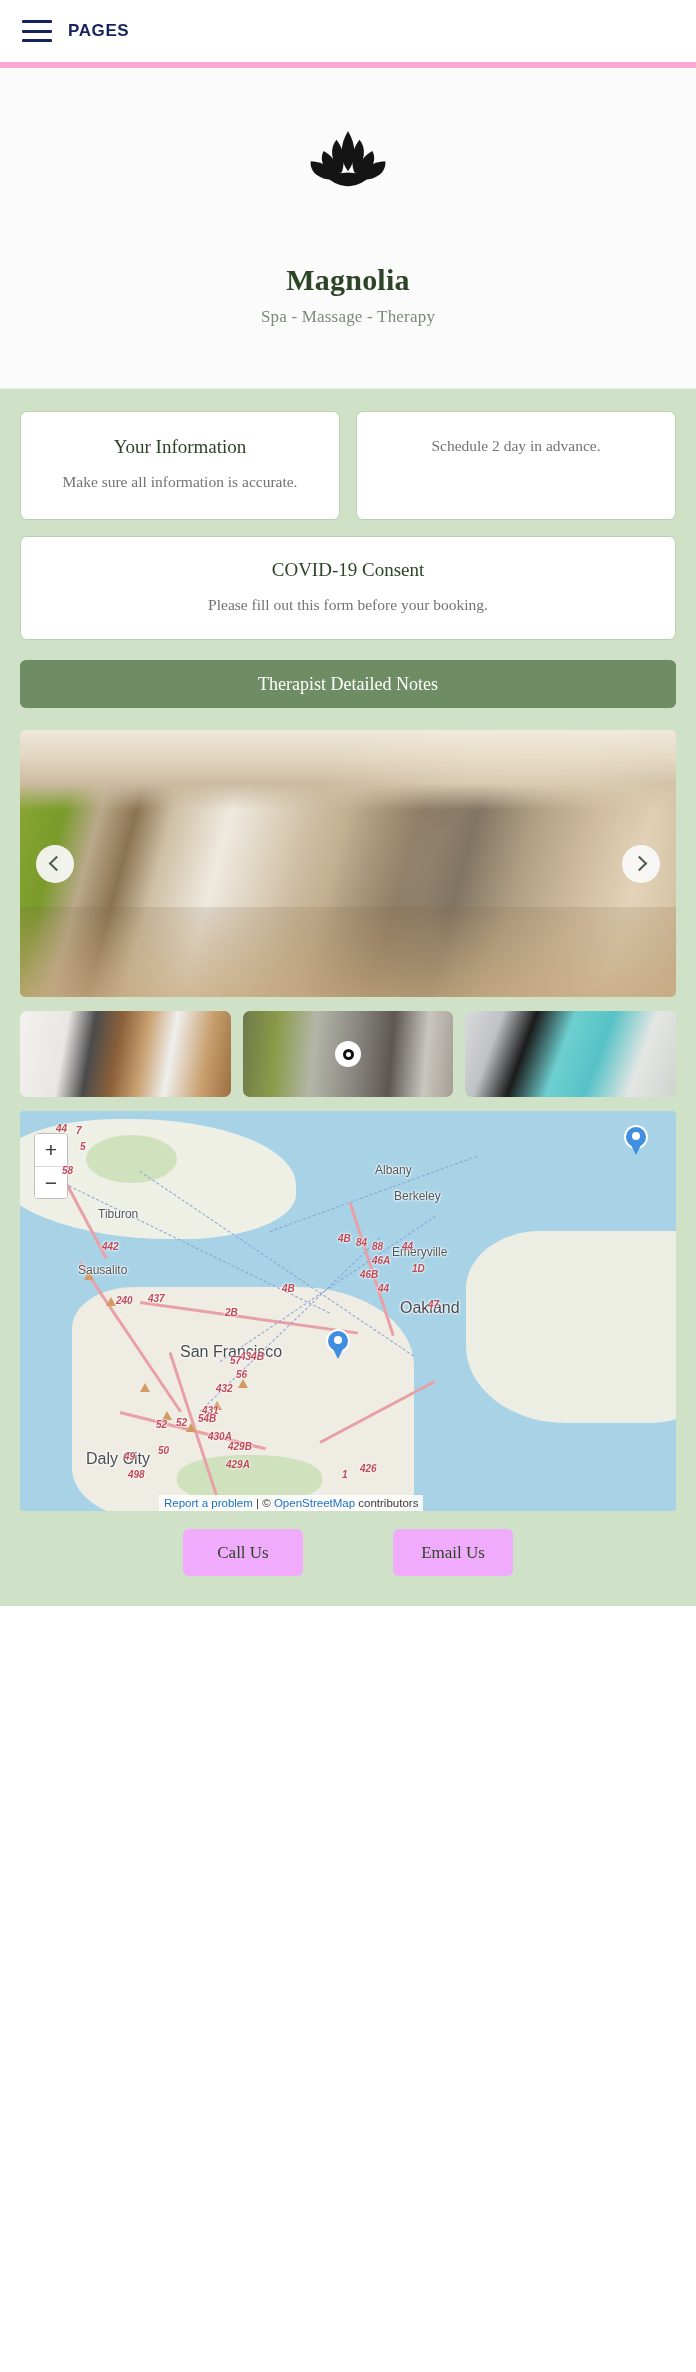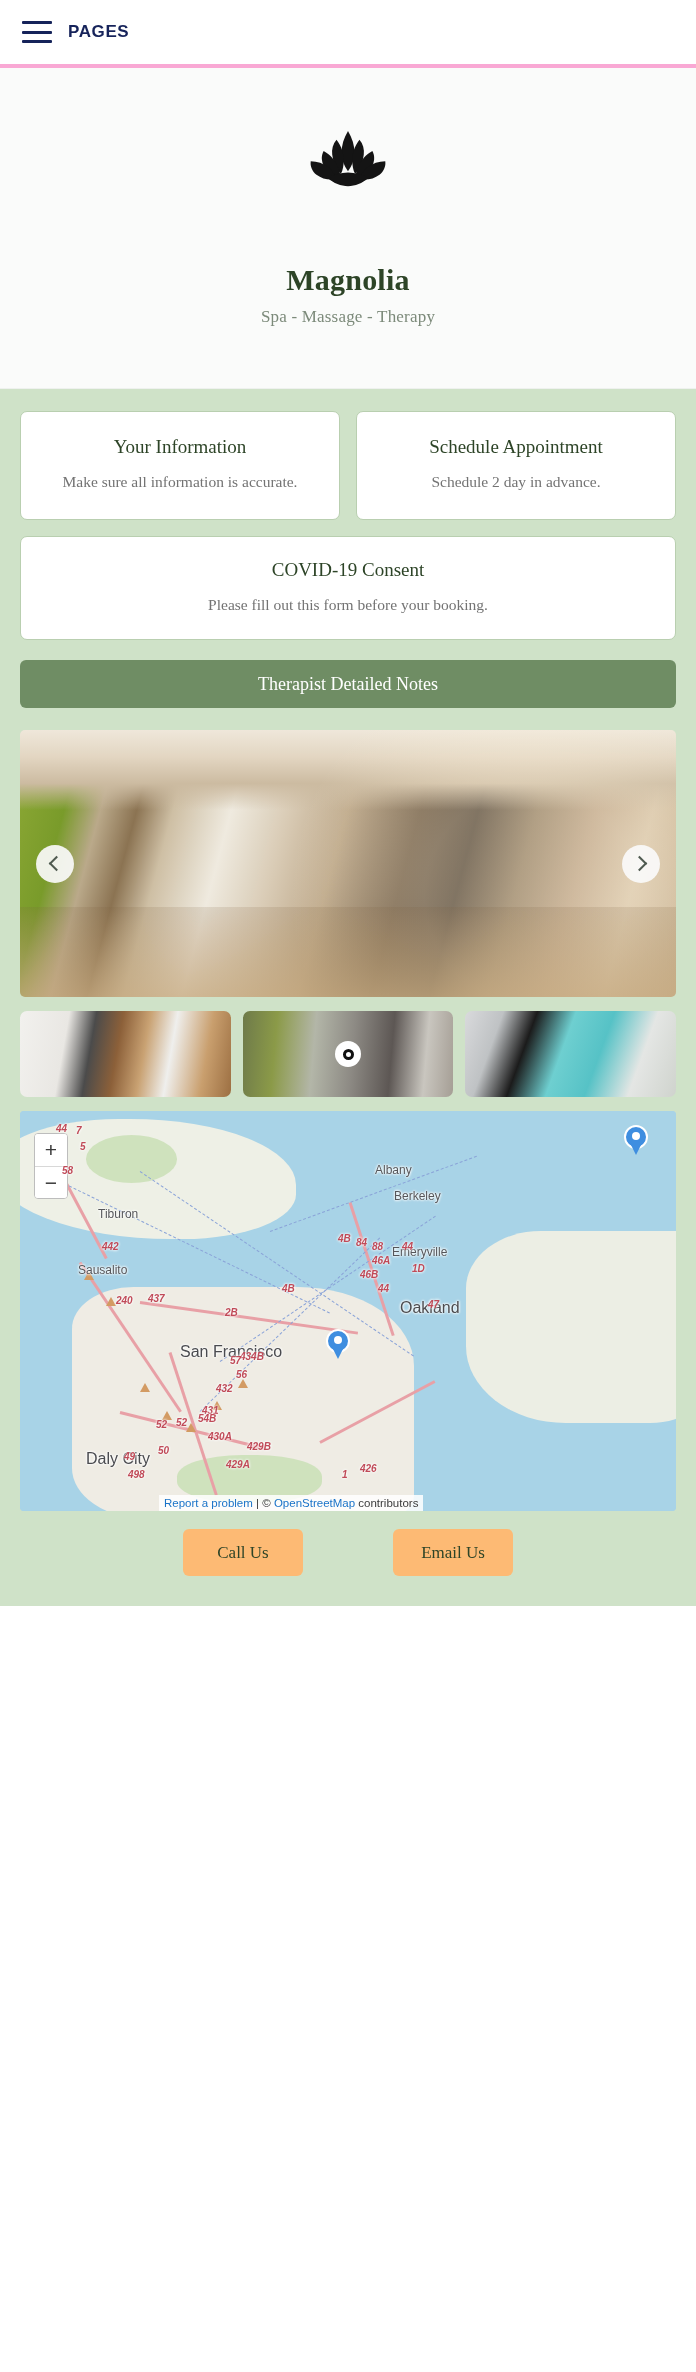--- a/index.html
+++ b/index.html
@@ -11,21 +11,21 @@
     overflow-x: hidden;
   }
 
   
   .topbar {
     height: 68px;
     background: #ffffff;
     display: flex;
     align-items: center;
     padding-left: 22px;
-    border-bottom: 4px solid #f9a8d4;
+    border-bottom: 6px solid #f9a8d4;
   }
   .hamburger {
     width: 30px; height: 22px;
     display: flex; flex-direction: column; justify-content: space-between;
     cursor: pointer;
   }
   .hamburger span { display:block; height: 3px; background: #16235a; border-radius: 1px; }
   .pages-label {
     margin-left: 16px;
     font-family: "Liberation Sans", sans-serif;
@@ -314,21 +314,21 @@
   .attrib a { color: #1a73c8; text-decoration: none; }
 
   
   .footer-row {
     display: flex;
     justify-content: center;
     gap: 90px;
     margin-top: 18px;
   }
   .footer-btn {
-    background: #fdba74;
+    background: #f0abfc;
     border: none;
     border-radius: 6px;
     width: 120px;
     height: 47px;
     font-family: "Liberation Serif", serif;
     font-size: 17px;
     color: #2d4427;
     cursor: pointer;
   }
 </style>
@@ -364,21 +364,20 @@
 </div>
 
 <div class="green-body">
 
   <div class="card-row">
     <div class="card">
       <div class="card-title">Your Information</div>
       <div class="card-sub">Make sure all information is accurate.</div>
     </div>
     <div class="card">
-      <div class="card-title">Schedule Appointment</div>
       <div class="card-sub">Schedule 2 day in advance.</div>
     </div>
   </div>
 
   <div class="card wide">
     <div class="card-title">COVID-19 Consent</div>
     <div class="card-sub">Please fill out this form before your booking.</div>
   </div>
 
   <button class="notes-button">Therapist Detailed Notes</button>
@@ -480,21 +479,21 @@
         <div class="map-shield" style="left: 408px; top: 188px;">47</div>
         <div class="map-shield" style="left: 172px; top: 240px; padding-left: 48px;">434B</div>
         <div class="map-shield" style="left: 210px; top: 244px;">57</div>
         <div class="map-shield" style="left: 216px; top: 258px;">56</div>
         <div class="map-shield" style="left: 196px; top: 272px;">432</div>
         <div class="map-shield" style="left: 182px; top: 294px;">431</div>
         <div class="map-shield" style="left: 136px; top: 308px;">52</div>
         <div class="map-shield" style="left: 156px; top: 306px;">52</div>
         <div class="map-shield" style="left: 178px; top: 302px;">54B</div>
         <div class="map-shield" style="left: 188px; top: 320px;">430A</div>
-        <div class="map-shield" style="left: 208px; top: 330px; margin-left: 19px;">429B</div>
+        <div class="map-shield" style="left: 208px; top: 330px;">429B</div>
         <div class="map-shield" style="left: 206px; top: 348px;">429A</div>
         <div class="map-shield" style="left: 104px; top: 340px;">49</div>
         <div class="map-shield" style="left: 138px; top: 334px;">50</div>
         <div class="map-shield" style="left: 108px; top: 358px;">498</div>
         <div class="map-shield" style="left: 322px; top: 358px;">1</div>
         <div class="map-shield" style="left: 340px; top: 352px;">426</div>
       </div>
 
     <div class="attrib">
       <a href="#">Report a problem</a><span> | </span><span>© </span><a href="#">OpenStreetMap</a><span> contributors</span>

